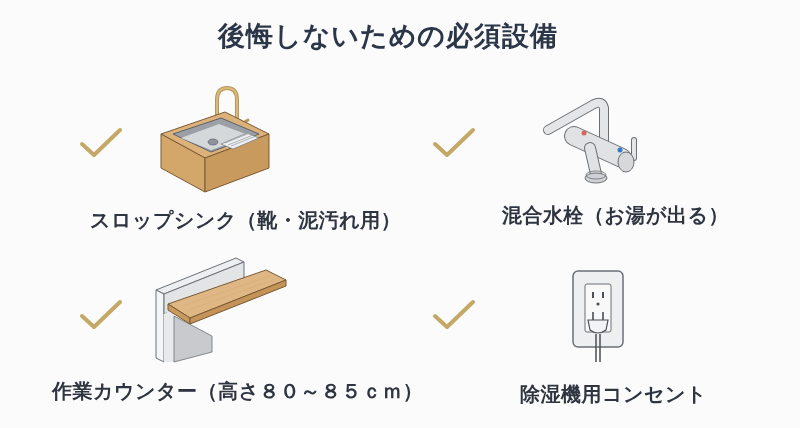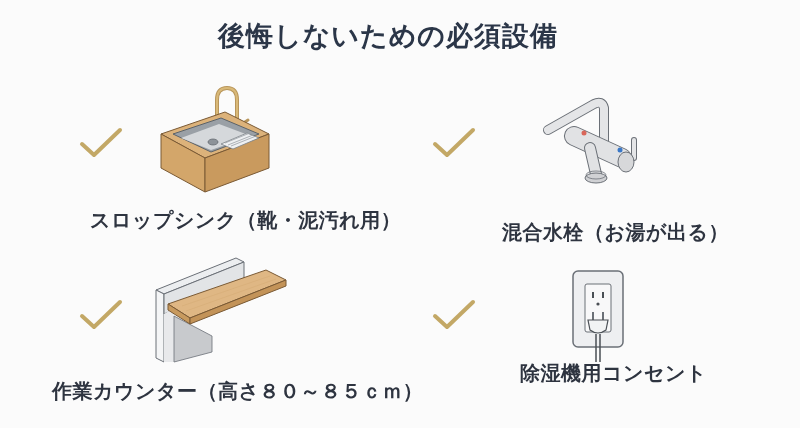--- a/index.html
+++ b/index.html
@@ -73,21 +73,21 @@
     <ellipse cx="88" cy="70" rx="8" ry="10" fill="#d7d8da" stroke="#6b7077" stroke-width="1"></ellipse>
 
     <circle cx="46" cy="41" r="2.5" fill="#d9665a"></circle>
     <circle cx="82" cy="58" r="2.5" fill="#3a78c8"></circle>
 
     <path d="M52,56 L58,82" stroke="#6b7077" stroke-width="12" stroke-linecap="round"></path>
     <path d="M52,56 L58,82" stroke="#e1e2e4" stroke-width="10" stroke-linecap="round"></path>
     <ellipse cx="58" cy="86" rx="11" ry="5" fill="#d0d1d4" stroke="#6b7077" stroke-width="1"></ellipse>
     <ellipse cx="58" cy="83" rx="10" ry="4" fill="none" stroke="#6b7077" stroke-width="0.8"></ellipse>
   </svg>
-  <div class="label" style="left:502px;top:219px">混合水栓（お湯が出る）</div>
+  <div class="label" style="left:502px;top:202px">混合水栓（お湯が出る）</div>
 </div>
 
 <div>
   <svg class="check" style="left:78px;top:296px" viewBox="0 0 46 36">
     <polyline points="4,20 16,31 42,6" fill="none" stroke="#c3a866" stroke-width="4" stroke-linecap="round" stroke-linejoin="round"></polyline>
   </svg>
   <svg class="illus" style="left:152px;top:256px" width="140" height="108" viewBox="0 0 140 108">
 
     <polygon points="4,34 84,2 92,6 12,38" fill="#eceef0" stroke="#6b7077" stroke-width="1"></polygon>
     <polygon points="4,34 12,38 12,106 4,102" fill="#f4f5f6" stroke="#6b7077" stroke-width="1"></polygon>
@@ -117,14 +117,14 @@
     <rect x="22" y="24" width="2" height="6" fill="#4a4f55"></rect>
     <rect x="32" y="24" width="2" height="6" fill="#4a4f55"></rect>
     <circle cx="28" cy="36" r="1.6" fill="#4a4f55"></circle>
 
     <rect x="22" y="44" width="2" height="8" fill="#6b7077"></rect>
     <rect x="32" y="44" width="2" height="8" fill="#6b7077"></rect>
     <path d="M18,52 L38,52 L36,62 Q28,68 20,62 Z" fill="#f2f3f4" stroke="#4a4f55" stroke-width="1.2"></path>
     <line x1="26" y1="66" x2="26" y2="94" stroke="#4a4f55" stroke-width="1.5"></line>
     <line x1="30" y1="66" x2="30" y2="94" stroke="#4a4f55" stroke-width="1.5"></line>
   </svg>
-  <div class="label" style="left:520px;top:360px">除湿機用コンセント</div>
+  <div class="label" style="left:520px;top:381px">除湿機用コンセント</div>
 </div>
 
 </body></html>

